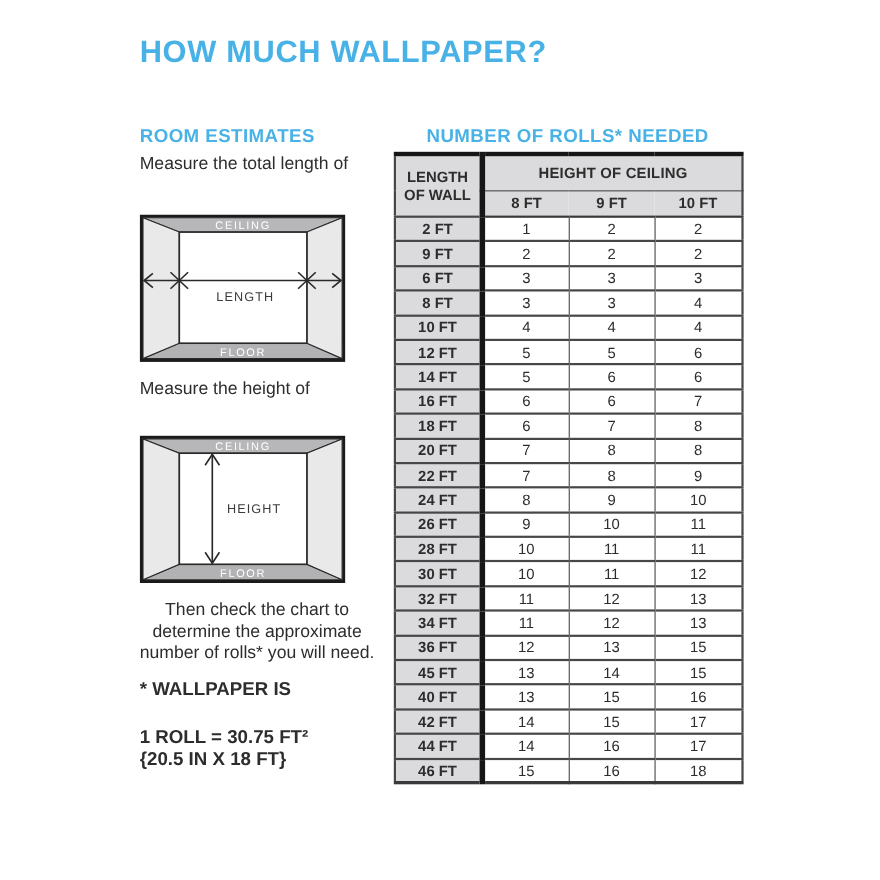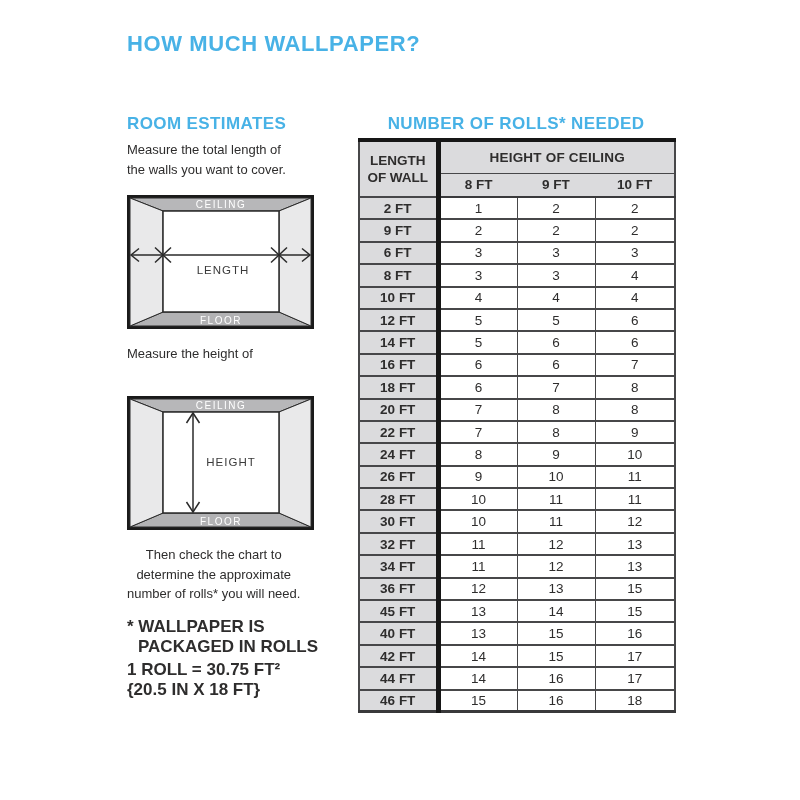--- a/index.html
+++ b/index.html
@@ -4,28 +4,28 @@
 <style>
   html,body { margin:0; padding:0; }
   body {
     width:800px; height:800px; background:#ffffff; position:relative;
     font-family:"Liberation Sans","DejaVu Sans",sans-serif; color:#2e2d2d;
     overflow:hidden;
   }
   .abs { position:absolute; }
 
   .page-title {
-    left:127px; top:31px; font-size:22px; font-weight:bold;
+    left:127px; top:31px; font-size:28px; font-weight:bold;
     color:#48b2e6; letter-spacing:0.6px;
   }
   .section-title {
     font-size:17px; font-weight:bold; color:#48b2e6; letter-spacing:0.4px;
   }
   .left-sec-title { left:127px; top:114px; }
-  .body-text { font-size:13px; line-height:19.5px; color:#2e2d2d; }
+  .body-text { font-size:16px; line-height:19.5px; color:#2e2d2d; }
   .p1 { left:127px; top:140px; }
   .p2 { left:127px; top:344px; }
   .p3 { left:127px; top:545px;text-align:center; }
   .footnote { left:127px; top:617px; font-size:17px; font-weight:bold; line-height:20px; }
   .footnote .indent { margin-left:11px; }
   .rollinfo { left:127px; top:660px; font-size:17px; font-weight:bold; line-height:20px; }
 
   .diagram1 { left:127px; top:195px; }
   .diagram2 { left:127px; top:396px; }
 
@@ -68,21 +68,20 @@
 </style>
 </head>
 <body>
 
 <div class="abs page-title">HOW MUCH WALLPAPER?</div>
 
 <div class="abs section-title left-sec-title">ROOM ESTIMATES</div>
 
 <div class="abs body-text p1">
   <div>Measure the total length of</div>
-  <div>the walls you want to cover.</div>
 </div>
 
 <div class="abs diagram1">
   <svg width="187" height="134" viewBox="0 0 187 134">
     <rect x="1.5" y="1.5" width="184" height="131" fill="#ffffff" stroke="#1a1a1a" stroke-width="3"></rect>
     <polygon points="3,3 184,3 152,16 36,16" fill="#b7b7b9" stroke="#2a2a2a" stroke-width="1"></polygon>
     <polygon points="3,131 184,131 152,117 36,117" fill="#b2b2b4" stroke="#2a2a2a" stroke-width="1"></polygon>
     <polygon points="3,3 36,16 36,117 3,131" fill="#e9e9ea" stroke="#2a2a2a" stroke-width="1"></polygon>
     <polygon points="184,3 152,16 152,117 184,131" fill="#e9e9ea" stroke="#2a2a2a" stroke-width="1"></polygon>
     <rect x="36" y="16" width="116" height="101" fill="#ffffff" stroke="#2a2a2a" stroke-width="1.5"></rect>
@@ -125,21 +124,20 @@
 </div>
 
 <div class="abs body-text p3">
   <div>Then check the chart to</div>
   <div>determine the approximate</div>
   <div>number of rolls* you will need.</div>
 </div>
 
 <div class="abs footnote">
   <div>* WALLPAPER IS</div>
-  <div class="indent">PACKAGED IN ROLLS</div>
 </div>
 
 <div class="abs rollinfo">
   <div>1 ROLL = 30.75 FT²</div>
   <div>{20.5 IN X 18 FT}</div>
 </div>
 
 <div class="abs section-title table-title">NUMBER OF ROLLS* NEEDED</div>
 
 <div class="abs table-wrap">

